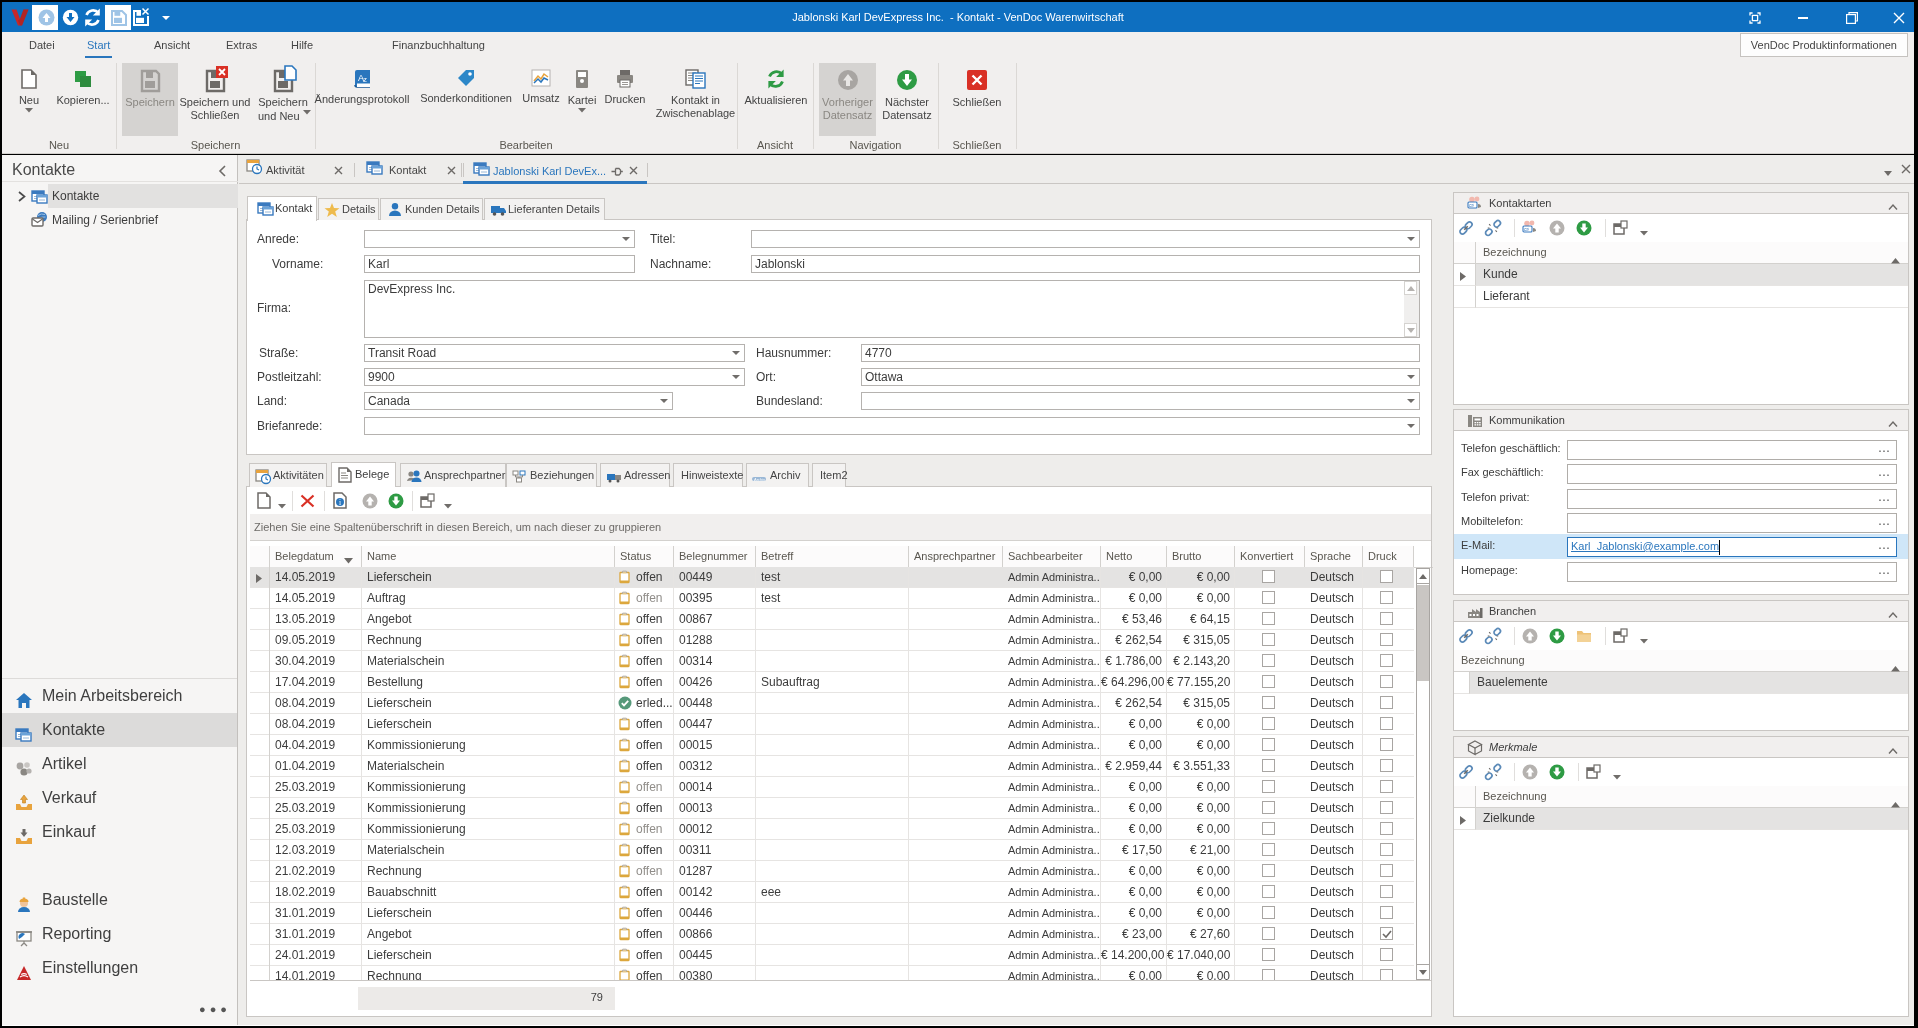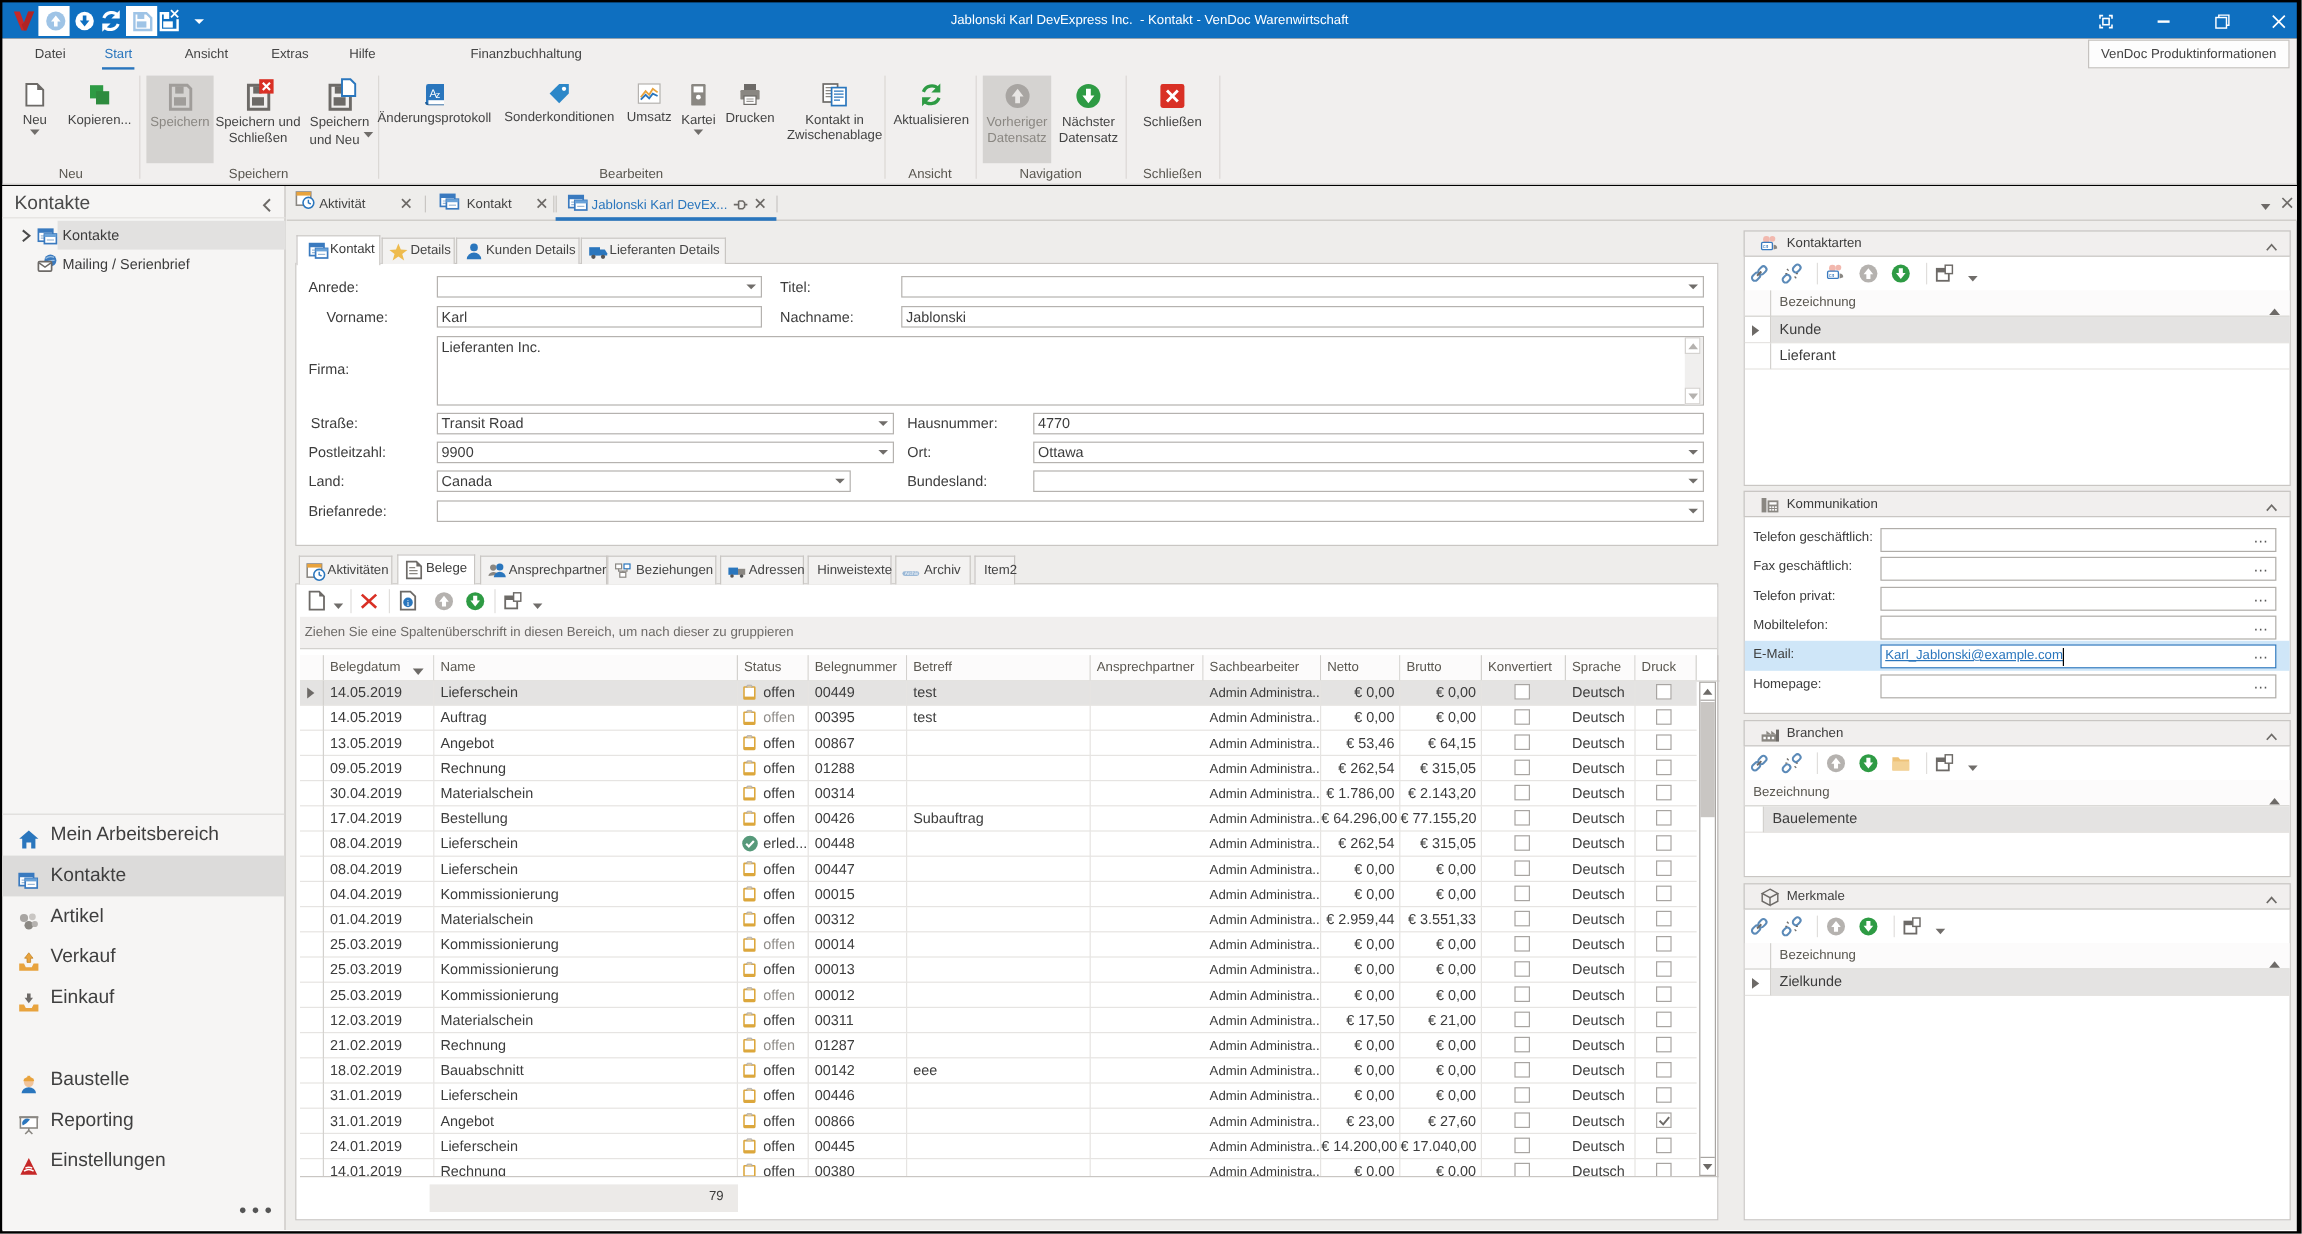--- a/index.html
+++ b/index.html
@@ -403,21 +403,21 @@
 <div class="field-label" style="left:272px;top:257px;">Vorname:</div>
 <div class="tbox" style="left:364px;top:255px;width:271px;height:18px;">
     <span style="position:absolute;left:3px;top:1px;">Karl</span>
   </div>
 <div class="field-label" style="left:650px;top:257px;">Nachname:</div>
 <div class="tbox" style="left:751px;top:255px;width:669px;height:18px;">
     <span style="position:absolute;left:3px;top:1px;">Jablonski</span>
   </div>
 <div class="field-label" style="left:257px;top:301px;">Firma:</div>
 <div class="tbox" style="left:364px;top:280px;width:1056px;height:58px;">
-    <span style="position:absolute;left:3px;top:1px;">Lieferanten Inc.</span>
+    <span style="position:absolute;left:3px;top:1px;">DevExpress Inc.</span>
   </div>
 <div class="abs" style="left:1404px;top:281px;width:15px;height:56px;background:#f0efee;">
     <div style="position:absolute;left:0;top:0;width:13px;height:14px;background:#fff;border:1px solid #d5d3d0;">
       <svg width="8" height="5" viewBox="0 0 8 5" style="position:absolute;left:2px;top:4px;">
         <path d="M4 0 L8 5 H0 Z" fill="#b5b2af"></path>
       </svg>
     </div>
     <div style="position:absolute;left:0;bottom:0;width:13px;height:14px;background:#fff;border:1px solid #d5d3d0;">
       <svg width="8" height="5" viewBox="0 0 8 5" style="position:absolute;left:2px;top:4px;">
         <path d="M0 0 H8 L4 5 Z" fill="#b5b2af"></path>
@@ -437,21 +437,21 @@
 <div class="tbox" style="left:364px;top:368px;width:381px;height:18px;">
     <span style="position:absolute;left:3px;top:1px;">9900</span>
     <span class="ddarrow"></span>
   </div>
 <div class="field-label" style="left:756px;top:370px;">Ort:</div>
 <div class="tbox" style="left:861px;top:368px;width:559px;height:18px;">
     <span style="position:absolute;left:3px;top:1px;">Ottawa</span>
     <span class="ddarrow"></span>
   </div>
 <div class="field-label" style="left:257px;top:394px;">Land:</div>
-<div class="tbox" style="left:364px;top:392px;width:345px;height:18px;">
+<div class="tbox" style="left:364px;top:392px;width:309px;height:18px;">
     <span style="position:absolute;left:3px;top:1px;">Canada</span>
     <span class="ddarrow"></span>
   </div>
 <div class="field-label" style="left:756px;top:394px;">Bundesland:</div>
 <div class="tbox" style="left:861px;top:392px;width:559px;height:18px;">
     <span class="ddarrow"></span>
   </div>
 <div class="field-label" style="left:257px;top:419px;">Briefanrede:</div>
 <div class="tbox" style="left:364px;top:417px;width:1056px;height:18px;">
     <span class="ddarrow"></span>
@@ -1214,21 +1214,21 @@
 <div class="abs" style="left:1470px;top:672px;width:438px;height:22px;background:#e4e3e2;border-bottom:1px solid #e6e4e2;line-height:21px;">
     <span style="position:absolute;left:7px;font-size:12px;">Bauelemente</span>
   </div>
 <div class="abs" style="left:1454px;top:672px;width:16px;height:22px;border-right:1px solid #d3d1ce;border-bottom:1px solid #e6e4e2;"></div>
 <div class="rpanel" style="left:1453px;top:736px;width:456px;height:281px;"></div>
 <div class="abs" style="left:1453px;top:736px;width:456px;height:22px;background:#f1efee;border:1px solid #c9c6c3;">
     <span style="position:absolute;left:13px;top:3px;"><svg width="16" height="16" viewBox="0 0 16 16">
         <path d="M8 1 L14.5 4.5 L8 8 L1.5 4.5 Z" fill="none" stroke="#6d6a67" stroke-width="1.2"></path>
         <path d="M1.5 4.5 V11 L8 14.5 V8 M14.5 4.5 V11 L8 14.5" fill="none" stroke="#6d6a67" stroke-width="1.2"></path>
       </svg></span>
-    <span style="position:absolute;left:35px;top:4px;">Merkmale</span>
+    <span style="position:absolute;left:35px;top:4px;font-style:italic;">Merkmale</span>
     <span style="position:absolute;right:10px;top:7px;"><svg width="10" height="6" viewBox="0 0 10 6">
         <path d="M1 5.5 L5 1 L9 5.5" fill="none" stroke="#6d6a67" stroke-width="1.4"></path>
       </svg></span>
   </div>
 <div class="abs" style="left:1458px;top:764px;"><svg width="16" height="16" viewBox="0 0 16 16">
       <g transform="rotate(-45 8 8)">
         <rect x="0.5" y="5.5" width="7.5" height="5" rx="2.5" fill="none" stroke="#5b8ab8" stroke-width="1.7"></rect>
         <rect x="8" y="5.5" width="7.5" height="5" rx="2.5" fill="none" stroke="#5b8ab8" stroke-width="1.7"></rect>
         <path d="M5.5 8 h5" stroke="#6d6a67" stroke-width="1.6"></path>
       </g>

